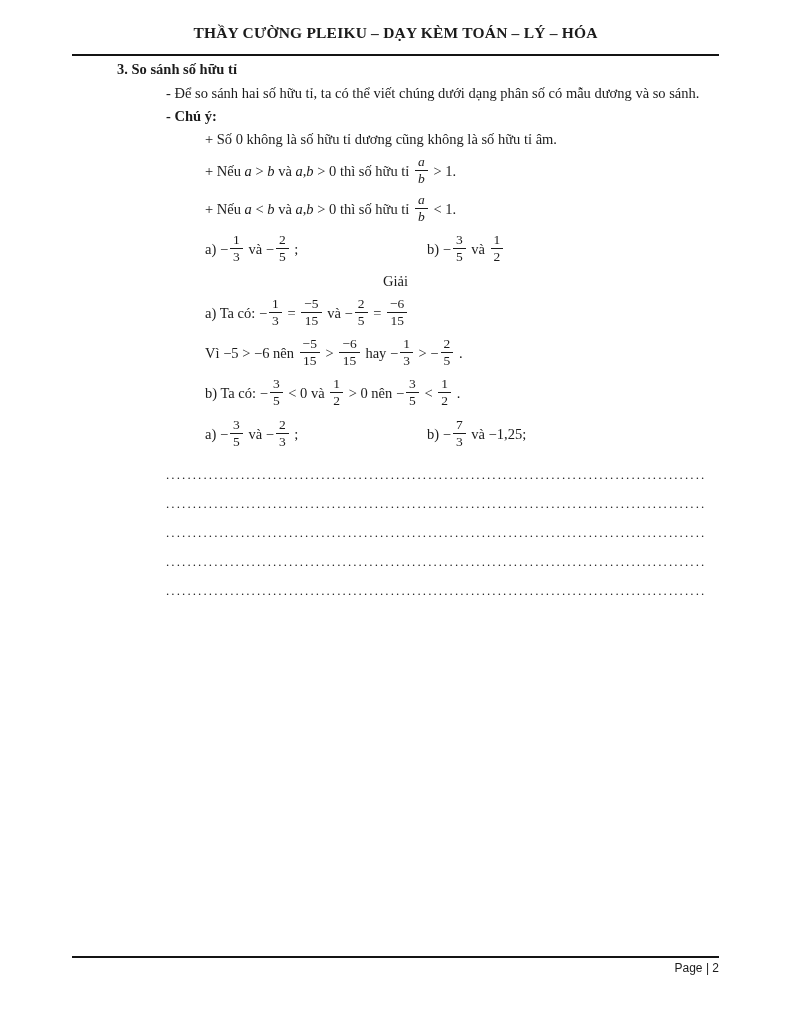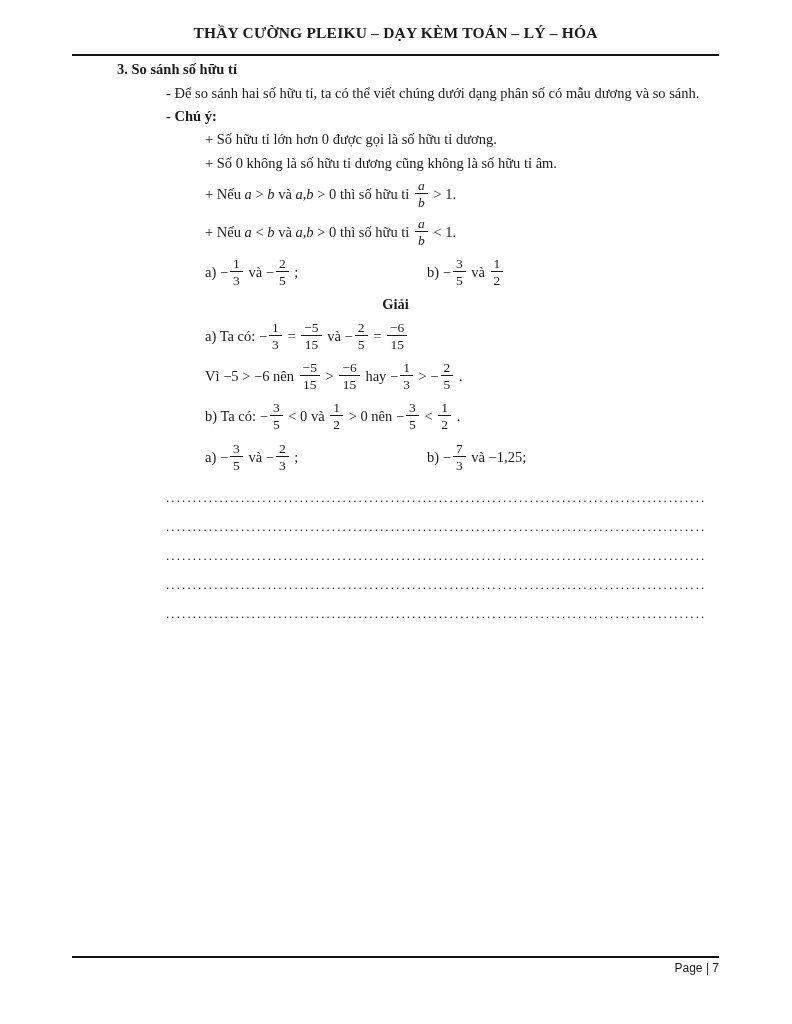--- a/index.html
+++ b/index.html
@@ -65,21 +65,21 @@
     position:relative;
     margin-left:205px;
     font-size:14.5px;
     line-height:42px;height:42px;
     white-space:nowrap;
   }
   .col-b{position:absolute;left:222px;top:0;}
   .giai{
     margin:0 73px 0 72px;
     text-align:center;
-    font-weight:bold;
+    font-weight:normal;
     font-size:14.5px;
     line-height:23px;
     height:23px;
   }
   
   .frac{
     display:inline-block;
     vertical-align:middle;
     position:relative;
     top:-2px;
@@ -128,21 +128,20 @@
   </div>
 
   <div class="section-heading">3. So sánh số hữu tỉ</div>
 
   <p class="intro">- Để so sánh hai số hữu tỉ, ta có thể viết chúng dưới dạng phân số có mẫu dương và so sánh.</p>
 
   <div class="label-line">
     <b>- Chú ý:</b>
   </div>
 
-  <div class="bullet">+ Số hữu tỉ lớn hơn 0 được gọi là số hữu tỉ dương.</div>
   <div class="bullet">+ Số 0 không là số hữu tỉ dương cũng không là số hữu tỉ âm.</div>
 
   <div class="math-row rule-row"><span>+ Nếu </span><span class="it">a</span><span> &gt; </span><span class="it">b</span><span>  và  </span><span class="it">a</span><span>,</span><span class="it">b</span><span> &gt; 0  thì số hữu tỉ </span><span class="frac it"><span class="num">a</span><span class="den">b</span></span><span> &gt; 1.</span></div>
   <div class="math-row rule-row"><span>+ Nếu </span><span class="it">a</span><span> &lt; </span><span class="it">b</span><span>  và  </span><span class="it">a</span><span>,</span><span class="it">b</span><span> &gt; 0  thì số hữu tỉ </span><span class="frac it"><span class="num">a</span><span class="den">b</span></span><span> &lt; 1.</span></div>
 
 
   <div class="prob-row">
     <span class="col-a"><span>a)  </span><span>−</span><span class="frac"><span class="num">1</span><span class="den">3</span></span><span>  và  </span><span>−</span><span class="frac"><span class="num">2</span><span class="den">5</span></span><span> ;</span></span>
     <span class="col-b"><span>b)  </span><span>−</span><span class="frac"><span class="num">3</span><span class="den">5</span></span><span>  và  </span><span class="frac"><span class="num">1</span><span class="den">2</span></span></span>
   </div>
@@ -161,16 +160,16 @@
 
   <div class="dots-area">
     <div class="dot-line">........................................................................................................................</div>
     <div class="dot-line">........................................................................................................................</div>
     <div class="dot-line">........................................................................................................................</div>
     <div class="dot-line">........................................................................................................................</div>
     <div class="dot-line">........................................................................................................................</div>
   </div>
 
   <div class="footer">
-    <div class="page-number">Page | 7</div>
+    <div class="page-number">Page | 2</div>
   </div>
 
 </div>
 
 </body></html>

